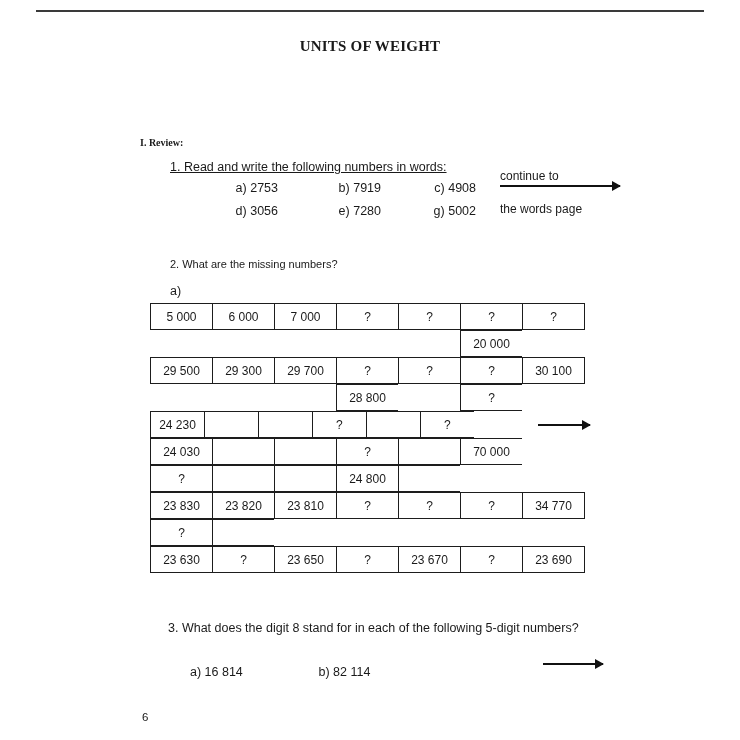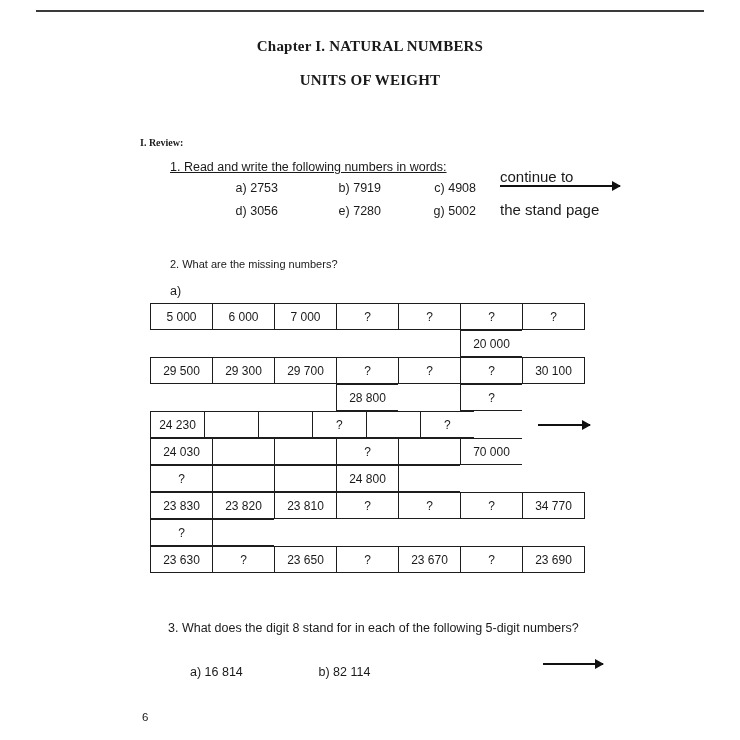--- a/index.html
+++ b/index.html
@@ -72,21 +72,21 @@
     display: block;
   }
   .q1-row .c1 { width: 88px; padding-left: 20px; }
   .q1-row .c2 { width: 103px; }
   .q1-row .c3 { width: 95px; }
 
   .continue-note {
     position: absolute;
     left: 500px;
     top: 168px;
-    font-size: 15px;
+    font-size: 12px;
     line-height: 17px;
     width: 120px;
   }
   .continue-note .arrow-wrap {
     height: 16px;
     position: relative;
   }
   .arrow {
     position: relative;
     height: 2px;
@@ -183,21 +183,20 @@
   }
 </style>
 </head>
 <body>
 
 <div class="page">
 
   <div class="top-rule"></div>
 
   <div class="title-block">
-    <div class="line1">Chapter I. NATURAL NUMBERS</div>
     <div class="line2">UNITS OF WEIGHT</div>
   </div>
 
   <div class="section-head">I. Review:</div>
 
   <div class="q1">1. Read and write the following numbers in words:</div>
 
   <div class="q1-items">
     <div class="q1-row">
       <span class="c1">a) 2753</span>
@@ -209,21 +208,21 @@
       <span class="c2">e) 7280</span>
       <span class="c3">g) 5002</span>
     </div>
   </div>
 
   <div class="continue-note">
     <div>continue to</div>
     <div class="arrow-wrap">
       <div class="arrow"></div>
     </div>
-    <div>the stand page</div>
+    <div>the words page</div>
   </div>
 
   <div class="q2">2. What are the missing numbers?</div>
   <div class="q2-a">a)</div>
 
   <div class="grid" id="number-grid">
       <div class="grid-row">
         <div class="cell">5 000</div>
         <div class="cell">6 000</div>
         <div class="cell">7 000</div>

